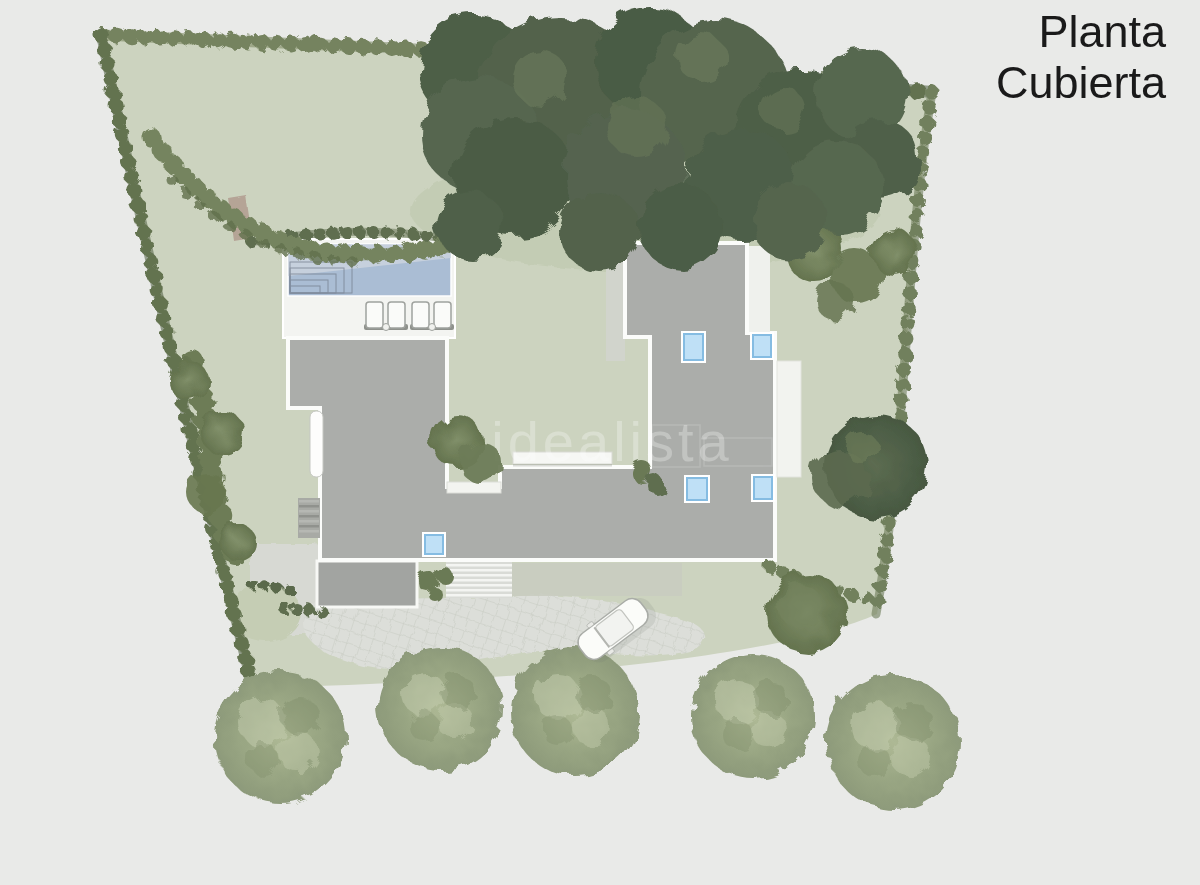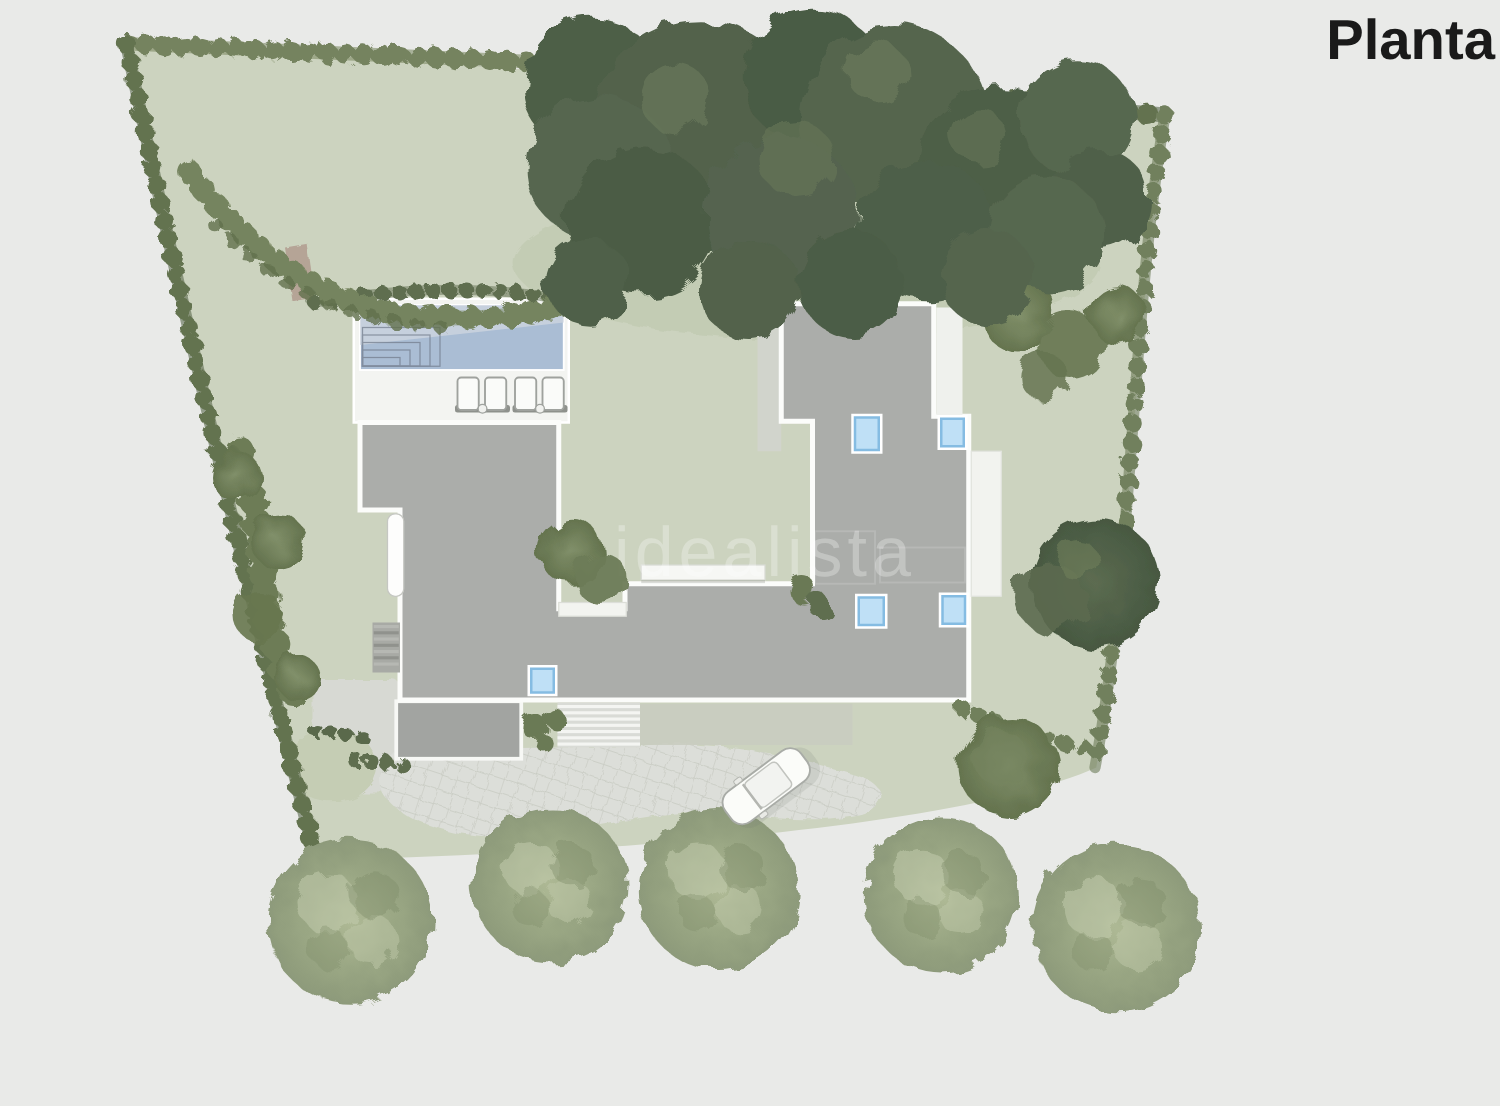--- a/index.html
+++ b/index.html
@@ -1,20 +1,20 @@
 <!DOCTYPE html>
 <html><head>
 <meta charset="utf-8">
 <style>
   html,body{margin:0;padding:0;background:#e9eae8;}
   .stage{position:relative;width:1200px;height:885px;overflow:hidden;background:#e9eae8;
          font-family:"Liberation Sans",sans-serif;}
   .stage svg{position:absolute;left:0;top:0;}
-  .plan-title{position:absolute;top:6px;right:4px;text-align:right;
-              font-size:45px;line-height:1.14;font-weight:700;color:#1a1a1a;}
+  .plan-title{position:absolute;top:6px;right:34px;text-align:right;
+              font-size:45px;line-height:1.14;font-weight:400;color:#1a1a1a;}
   .plan-title span{display:block;}
   .disclaimer{position:absolute;left:12px;top:833px;font-size:11.5px;line-height:1.5;
               color:#9ba19d;letter-spacing:.15px;}
   .disclaimer div{white-space:nowrap;}
 </style>
 </head>
 <body>
 
 <div class="stage">
 
@@ -268,16 +268,17 @@
     <rect x="-38" y="-15" width="76" height="30" rx="11" fill="#fbfcf9" stroke="#a9aca7" stroke-width="1.5"></rect>
     <rect x="-14" y="-12.5" width="32" height="25" rx="4" fill="#f2f3f0" stroke="#c2c4bf" stroke-width="1.2"></rect>
     <line x1="-14" y1="-12.5" x2="-14" y2="12.5" stroke="#b4b6b1" stroke-width="2"></line>
     <rect x="-19" y="-19" width="7" height="4" rx="1.5" fill="#e9eae6" stroke="#b2b4af" stroke-width="0.8"></rect>
     <rect x="-19" y="15" width="7" height="4" rx="1.5" fill="#e9eae6" stroke="#b2b4af" stroke-width="0.8"></rect>
   </g>
 </svg>
 
   <div class="plan-title">
     <span>Planta</span>
+    <span>Cubierta</span>
   </div>
 
 
 </div>
 
 </body></html>

